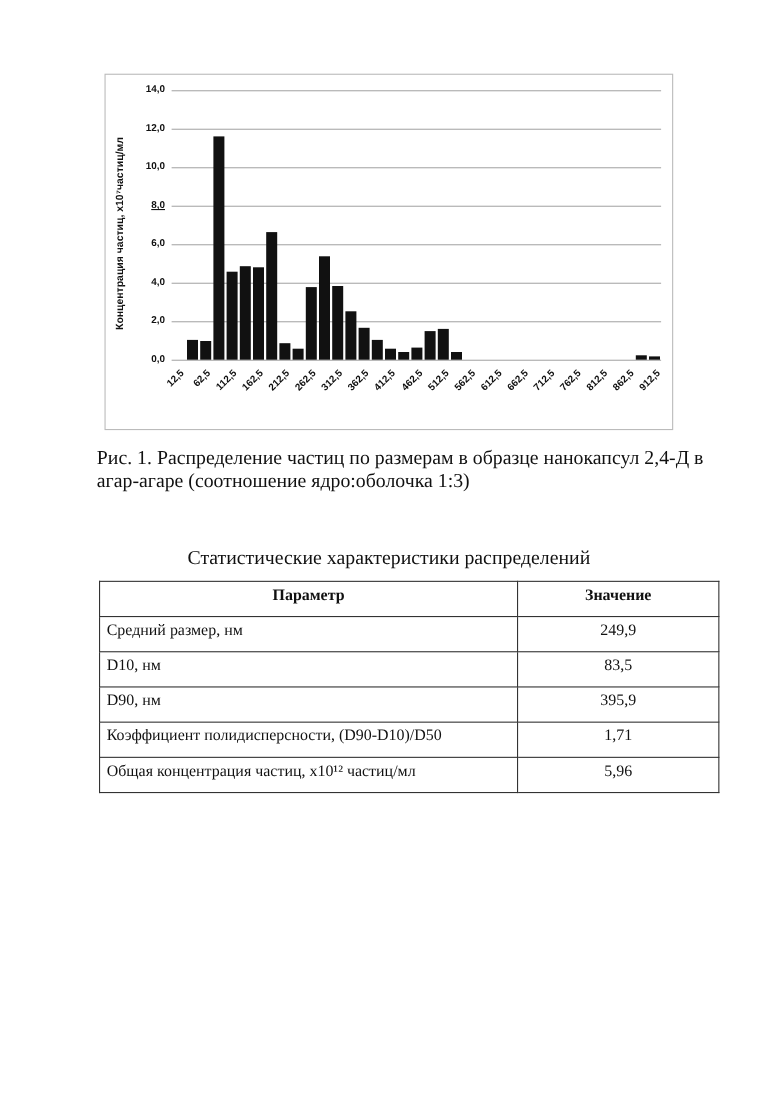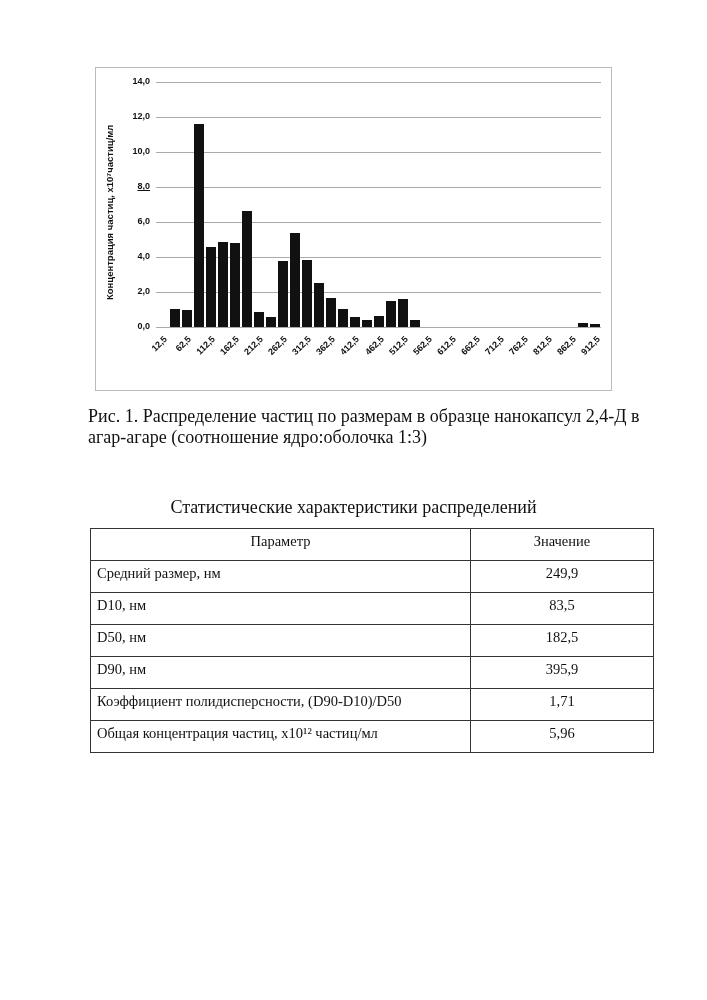--- a/index.html
+++ b/index.html
@@ -9,21 +9,21 @@
   .grid { position:absolute; left:0; right:0; height:0; border-top:1px solid #aaa; }
   .ytick { position:absolute; left:-40px; width:34px; text-align:right; font-family:"Liberation Sans", sans-serif; font-weight:bold; font-size:9px; transform:translateY(-6px); }
   .bar { position:absolute; bottom:0; background:#111; width:10px; }
   .xtick { position:absolute; top:252px; font-family:"Liberation Sans", sans-serif; font-weight:bold; font-size:9px; transform-origin:right top; transform:rotate(-45deg); white-space:nowrap; text-align:right; width:30px; }
   .ylabel { position:absolute; left:8px; top:232px; transform-origin:left top; transform:rotate(-90deg); font-family:"Liberation Sans", sans-serif; font-weight:bold; font-size:9.5px; white-space:nowrap; }
   .xlabel { position:absolute; left:0; right:0; top:295px; text-align:center; font-family:"Liberation Sans", sans-serif; font-weight:bold; font-size:9.5px; padding-left:40px; }
   .caption { position:absolute; left:88px; top:406px; width:575px; font-size:18px; line-height:21px; }
   .table-title { position:absolute; left:0; right:0; top:497px; text-align:center; font-size:18px; }
   table { position:absolute; left:90px; top:528px; width:564px; border-collapse:collapse; font-size:14.5px; }
   td, th { border:1px solid #333; padding:4px 6px 10px; vertical-align:top; }
-  th { font-weight:normal; text-align:center; }
+  th { font-weight:bold; text-align:center; }
   td.val { text-align:center; width:170px; }
 </style>
 </head>
 <body>
 
 <div class="chart-frame">
   <div class="ylabel">Концентрация частиц, х10⁷частиц/мл</div>
   <div class="plot" id="plot">
       <div class="grid" style="top: 245px;"></div>
       <div class="ytick" style="top: 245px;">0,0</div>
@@ -99,24 +99,20 @@
   <tbody>
     <tr>
         <td>Средний размер, нм</td>
         <td class="val">249,9</td>
       </tr>
     <tr>
         <td>D10, нм</td>
         <td class="val">83,5</td>
       </tr>
     <tr>
-        <td>D50, нм</td>
-        <td class="val">182,5</td>
-      </tr>
-    <tr>
         <td>D90, нм</td>
         <td class="val">395,9</td>
       </tr>
     <tr>
         <td>Коэффициент полидисперсности, (D90-D10)/D50</td>
         <td class="val">1,71</td>
       </tr>
     <tr>
         <td>Общая концентрация частиц, х10¹² частиц/мл</td>
         <td class="val">5,96</td>

